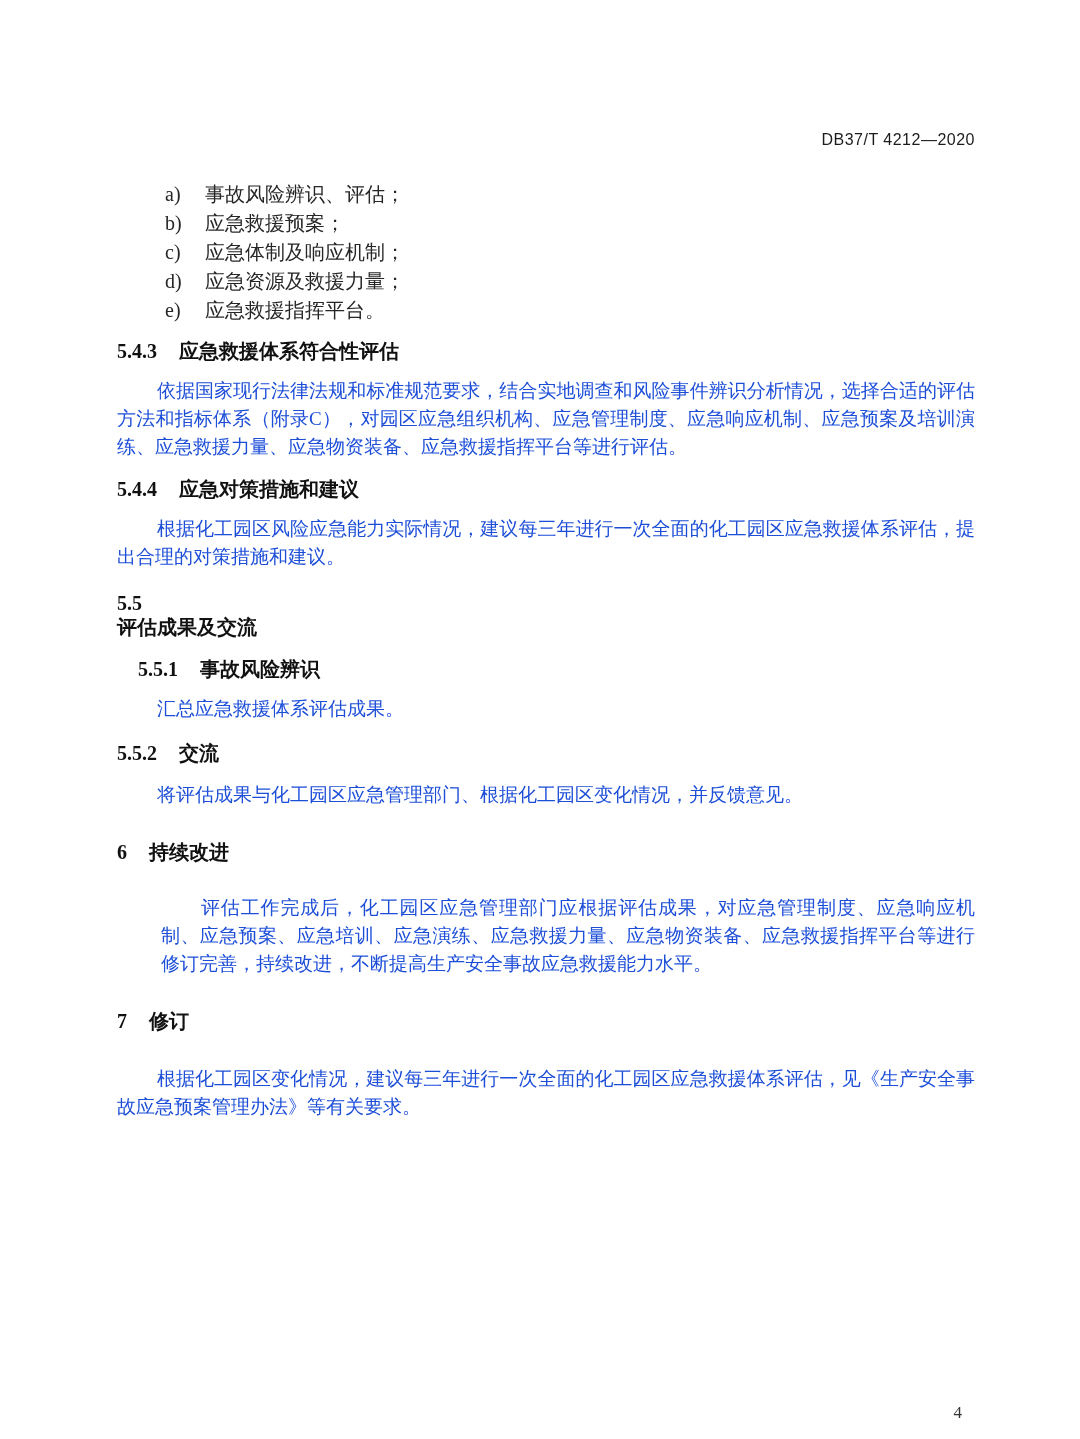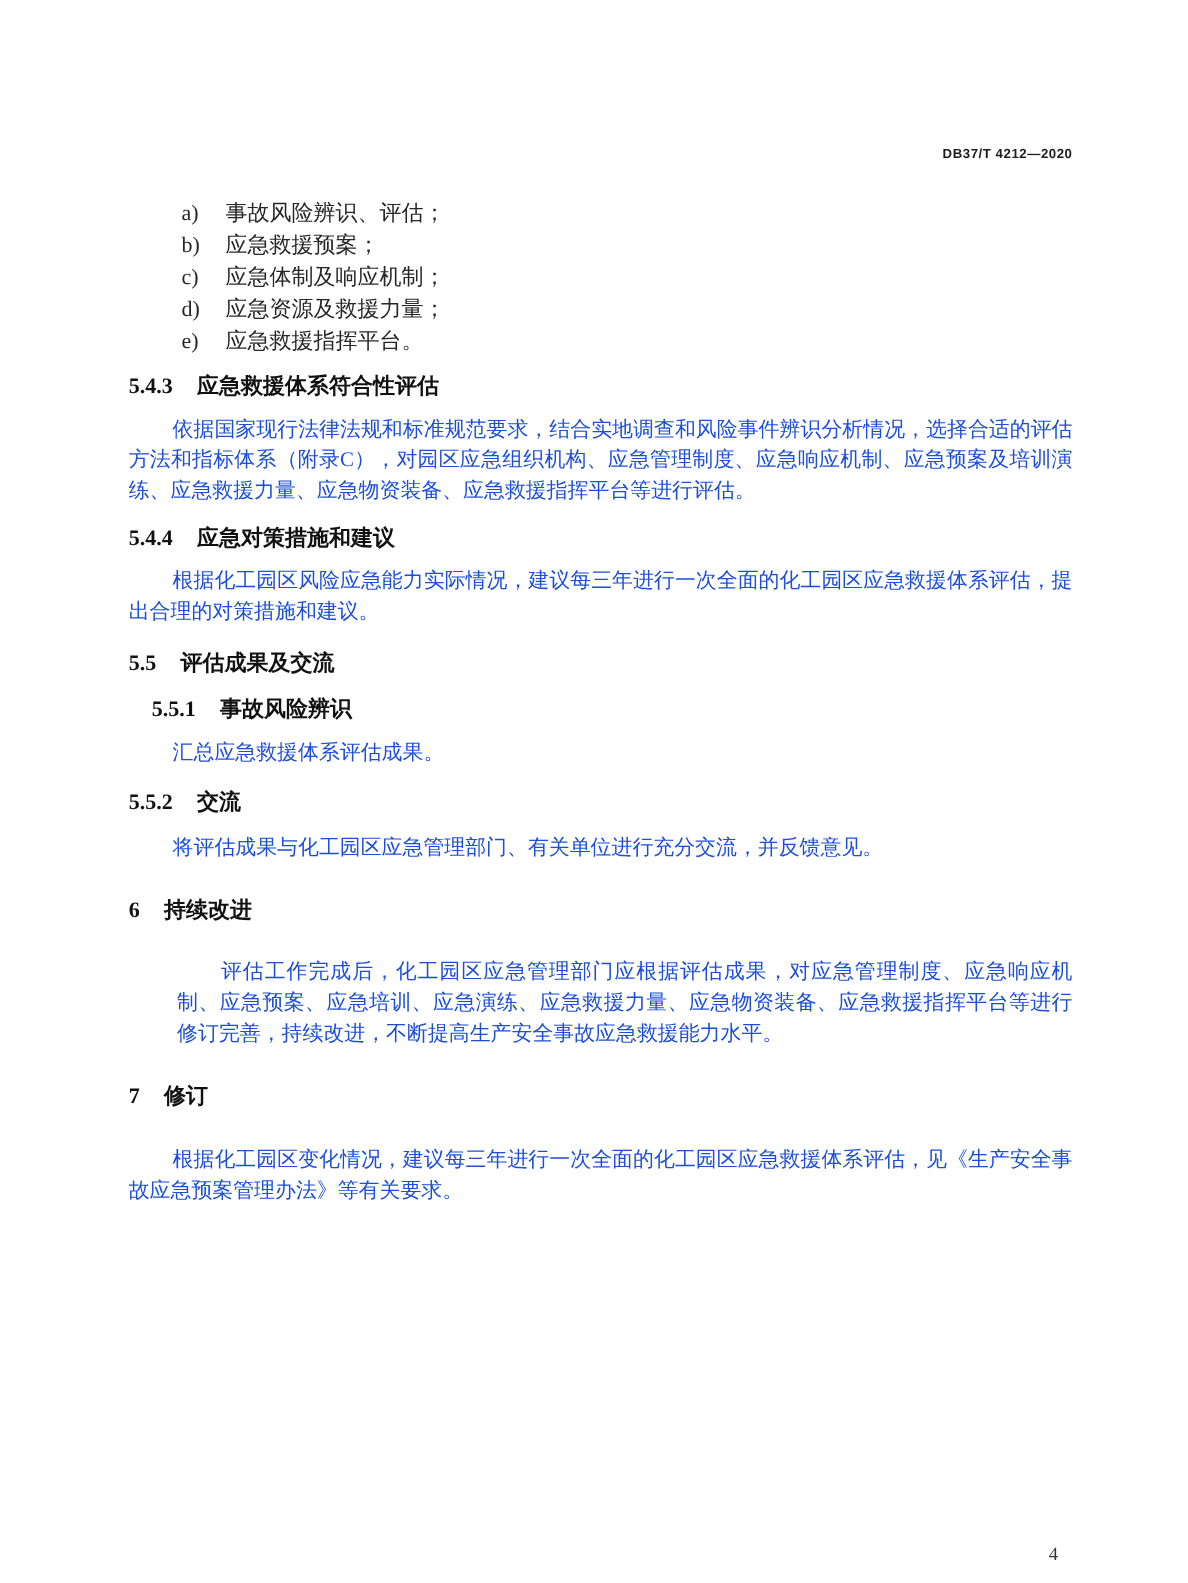--- a/index.html
+++ b/index.html
@@ -15,22 +15,22 @@
   }
   .content {
     position:absolute;
     left:117px; top:0;
     width:858px;
   }
   .doc-header {
     padding-top:128px;
     text-align:right;
     font-family:"Liberation Sans","DejaVu Sans",sans-serif;
-    font-weight:700;
-    font-size:12px;
+    font-weight:400;
+    font-size:16px;
     letter-spacing:0.5px;
     color:#1c1c1c;
     line-height:24px;
   }
   .item-list {
     list-style:none;
     margin-top:28px;
     font-size:20px;
   }
   .list-item {
@@ -46,21 +46,21 @@
   .heading {
     font-family:"Liberation Sans","DejaVu Sans",sans-serif;
     font-weight:700;
     font-size:20px;
     line-height:24px;
     color:#111111;
     display:flex;
   }
   .h-num { flex:0 0 auto; margin-right:22px;font-family:Liberation Serif, serif; }
   .h-sub   { margin-top:14px; }
-  .h-mid   { margin-top:20px; }
+  .h-mid   { margin-top:20px;flex-direction:column; }
   .h-chap  { margin-top:31px; }
   .para {
     font-size:19px;
     line-height:28px;
     text-align:justify;
     text-indent:2.1em;
     color:#1d4ed8;
     margin-top:14px;
   }
   .para-after-chap { margin-top:30px;margin-left:44px; }
@@ -127,21 +127,21 @@
     <div class="heading h-sub" style="margin-top:18px;margin-left:21px;">
       <span class="h-num">5.5.1</span>
       <span class="h-title">事故风险辨识</span>
     </div>
     <p class="para">汇总应急救援体系评估成果。</p>
 
     <div class="heading h-sub" style="margin-top:18px;">
       <span class="h-num">5.5.2</span>
       <span class="h-title">交流</span>
     </div>
-    <p class="para" style="margin-top:16px;">将评估成果与化工园区应急管理部门、有关单位进行充分交流，并反馈意见。</p>
+    <p class="para" style="margin-top:16px;">将评估成果与化工园区应急管理部门、根据化工园区变化情况，并反馈意见。</p>
 
     <div class="heading h-chap">
       <span class="h-num">6</span>
       <span class="h-title">持续改进</span>
     </div>
     <p class="para para-after-chap">评估工作完成后，化工园区应急管理部门应根据评估成果，对应急管理制度、应急响应机制、应急预案、应急培训、应急演练、应急救援力量、应急物资装备、应急救援指挥平台等进行修订完善，持续改进，不断提高生产安全事故应急救援能力水平。</p>
 
     <div class="heading h-chap">
       <span class="h-num">7</span>
       <span class="h-title">修订</span>

